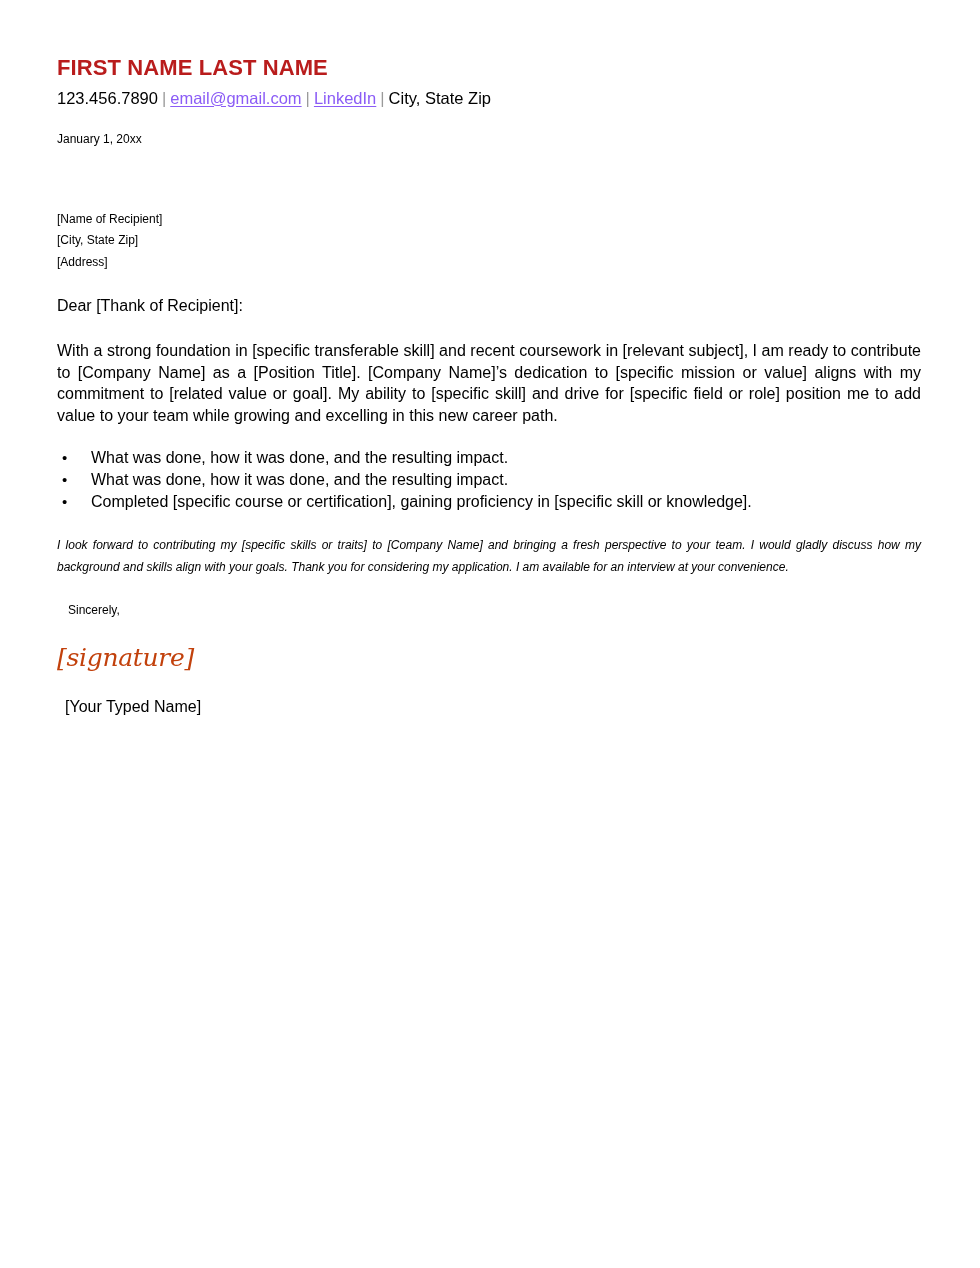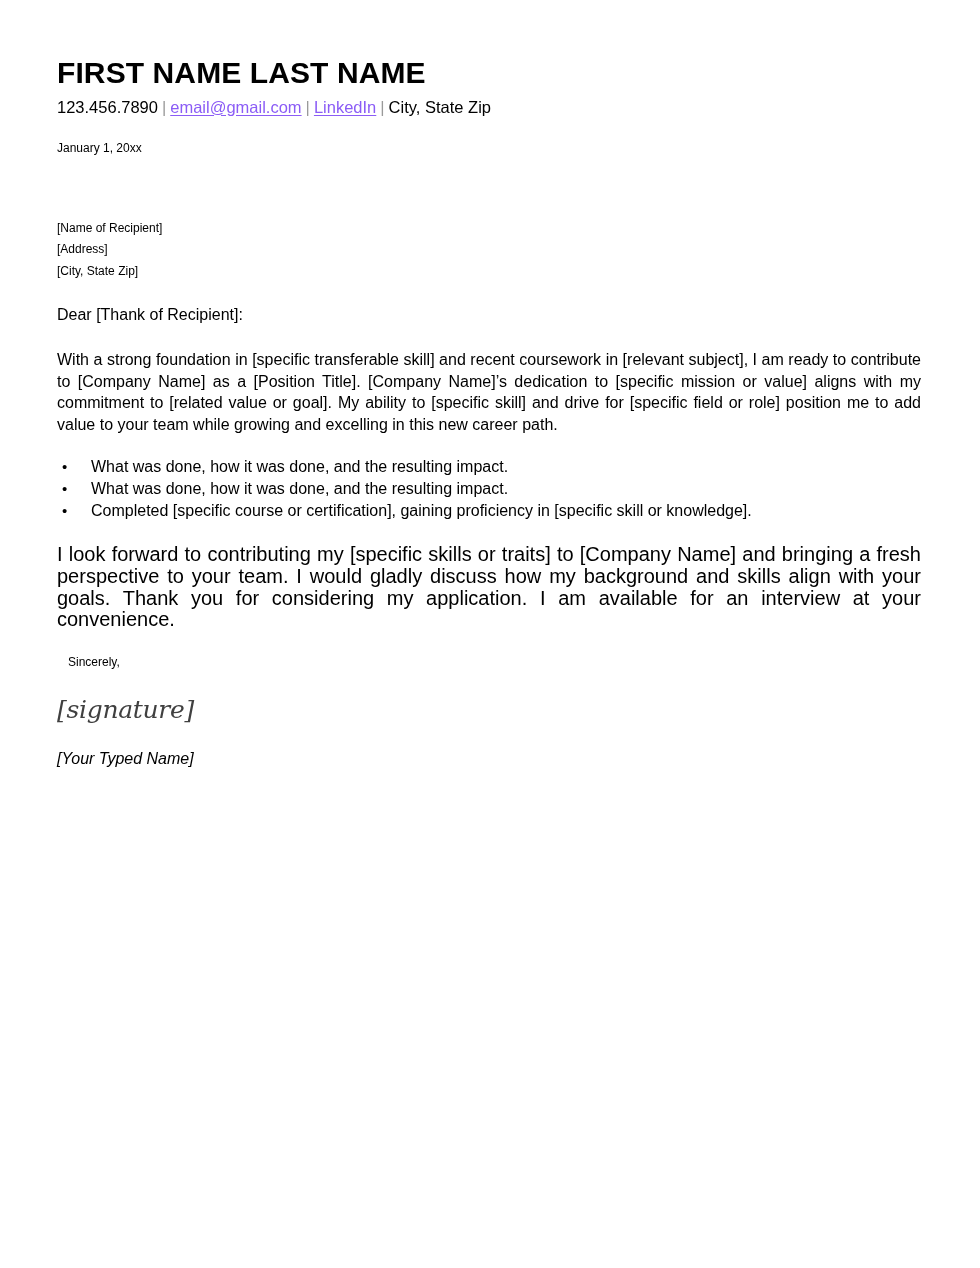--- a/index.html
+++ b/index.html
@@ -31,26 +31,26 @@
     left: 57px;
     top: 0;
     width: 864px;
   }
 
   
   .letterhead {
     padding-top: 56px;
   }
   .full-name {
-    font-size: 30px;
+    font-size: 22px;
     font-weight: bold;
     letter-spacing: 0.1px;
     line-height: 1.12;
     margin: 0;
-    color: #000000;
+    color: #b91c1c;
     white-space: nowrap;
   }
   .contact-line {
     margin: 7px 0 0 0;
     font-size: 16.5px;
     line-height: 1.25;
     white-space: nowrap;
     color: #000000;
   }
   .contact-line .sep {
@@ -108,69 +108,69 @@
   .highlights-list li .bullet {
     position: absolute;
     left: 0;
     top: 0;
     font-size: 15px;
     line-height: 22.3px;
   }
 
   .closing-para {
     margin: 22px 0 0 0;
-    font-size: 20px;
+    font-size: 12px;
     line-height: 21.6px;
     text-align: justify;
     text-justify: inter-word;
+    font-style: italic;
   }
 
   .sign-off {
     margin: 21px 0 0 11px;
     font-size: 12px;
     line-height: 21.6px;
   }
 
   .signature-script {
     margin: 23px 0 0 0;
     font-size: 25px;
     line-height: 1.15;
     font-style: italic;
     font-family: "DejaVu Serif", serif;
     font-weight: normal;
     letter-spacing: -0.3px;
   }
 
   .typed-name {
-    margin: 23px 0 0 0;
-    font-size: 16px;
-    line-height: 21.6px;
-    font-style: italic;
+    margin: 23px 0 0 8px;
+    font-size: 16px;
+    line-height: 21.6px;
   }
 </style>
 </head>
 <body>
 
 <div class="page">
   <div class="content">
 
     <header class="letterhead">
       <h1 class="full-name">FIRST NAME LAST NAME</h1>
 
       <div class="contact-line">
         <span>123.456.7890</span><span class="sep" style="color: rgb(154, 154, 154);">|</span><a class="link" href="#">email@gmail.com</a><span class="sep" style="color: rgb(154, 154, 154);">|</span><a class="link" href="#">LinkedIn</a><span class="sep" style="color: rgb(154, 154, 154);">|</span><span>City, State Zip</span>
       </div>
     </header>
 
     <div class="letter-date">January 1, 20xx</div>
 
     <section class="recipient-block">
       <div>[Name of Recipient]</div>
+      <div>[City, State Zip]</div>
       <div>[Address]</div>
-      <div>[City, State Zip]</div>
     </section>
 
     <p class="salutation">Dear [Thank of Recipient]:</p>
 
     <p class="body-para">With a strong foundation in [specific transferable skill] and recent coursework in [relevant subject], I am ready to contribute to [Company Name] as a [Position Title]. [Company Name]’s dedication to [specific mission or value] aligns with my commitment to [related value or goal]. My ability to [specific skill] and drive for [specific field or role] position me to add value to your team while growing and excelling in this new career path.</p>
 
 
     <ul class="highlights-list">
       <li>
         <span class="bullet">•</span>
@@ -183,18 +183,18 @@
       <li>
         <span class="bullet">•</span>
         <span>Completed [specific course or certification], gaining proficiency in [specific skill or knowledge].</span>
       </li>
     </ul>
 
     <p class="closing-para">I look forward to contributing my [specific skills or traits] to [Company Name] and bringing a fresh perspective to your team. I would gladly discuss how my background and skills align with your goals. Thank you for considering my application. I am available for an interview at your convenience.</p>
 
     <p class="sign-off">Sincerely,</p>
 
-    <p class="signature-script" style="color: #404040;">[signature]</p>
+    <p class="signature-script" style="color: #c2410c;">[signature]</p>
 
     <p class="typed-name">[Your Typed Name]</p>
 
   </div>
 </div>
 
 </body></html>

